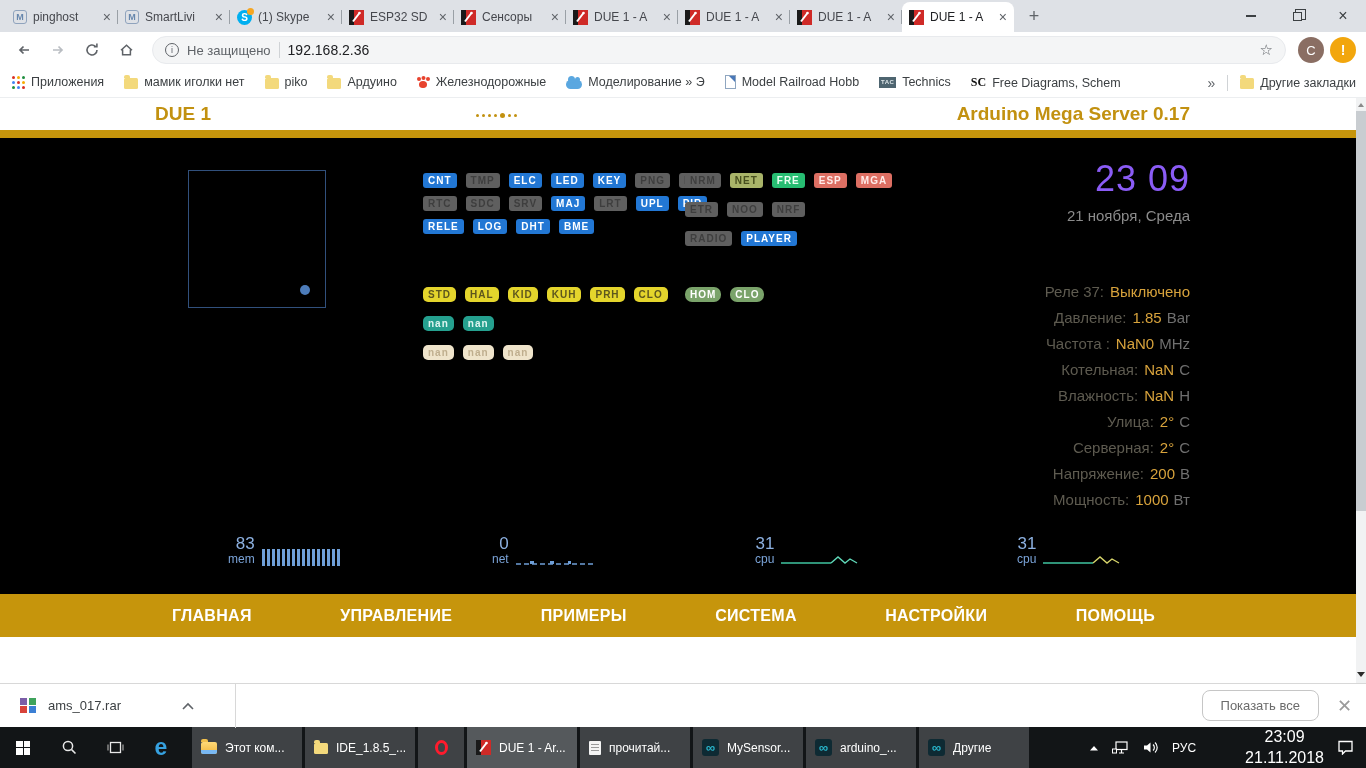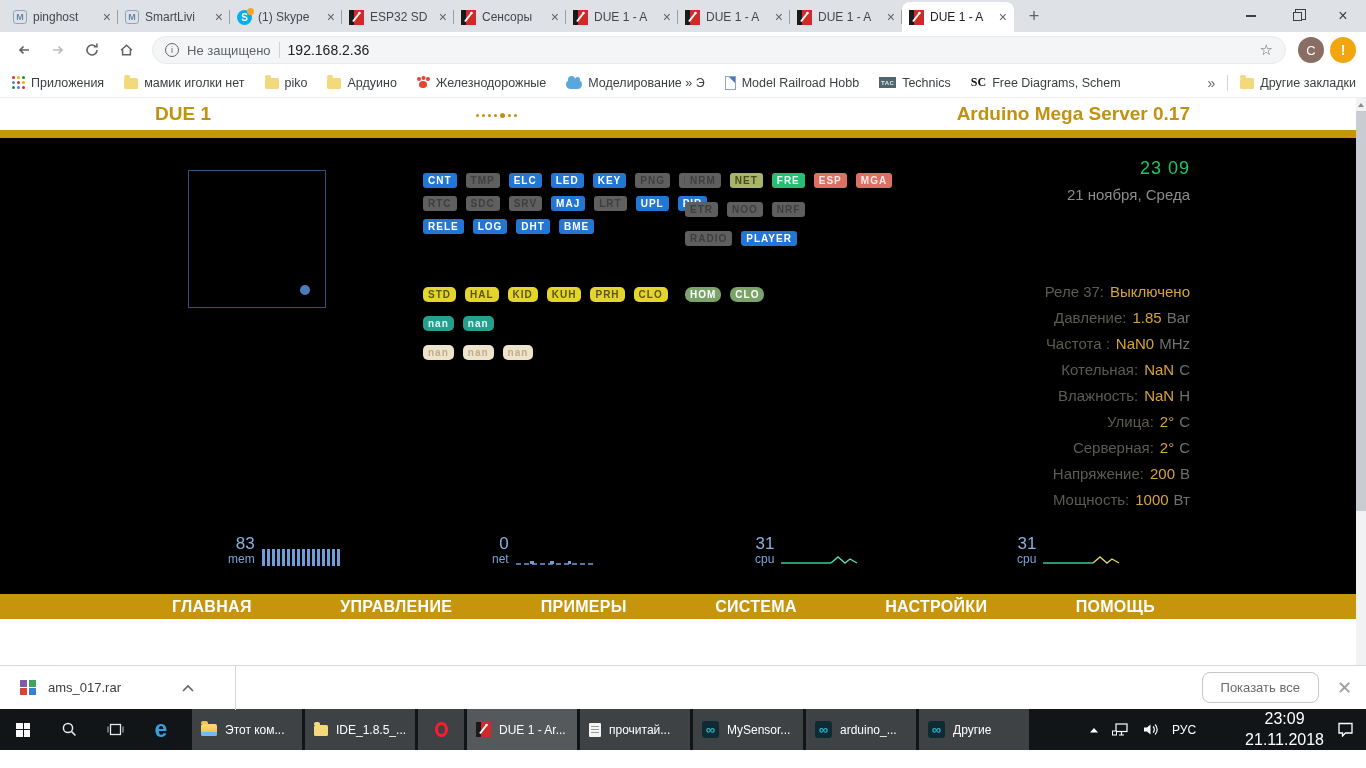--- a/index.html
+++ b/index.html
@@ -36,21 +36,21 @@
   .ic-info { width:14px; height:14px; border-radius:50%; border:1.3px solid #5f6368; color:#5f6368; font-size:9px; display:flex; align-items:center; justify-content:center; flex:none; }
   .sectext { font-size:13px; color:#5f6368; white-space:nowrap; }
   .vdiv { width:1px; height:16px; background:#d0d3d6; }
   .url { font-size:14px; color:#202124; flex:1; }
   .star { font-size:15px; color:#5f6368; }
   .avatar { width:26px; height:26px; border-radius:50%; background:#8a6e63; color:#fff; font-size:13px; display:flex; align-items:center; justify-content:center; flex:none; }
   .updbtn { width:26px; height:26px; border-radius:50%; background:#f2a60d; color:#fff; font-size:14px; font-weight:bold; display:flex; align-items:center; justify-content:center; flex:none; }
 
   
   .bookbar { height:30px; background:#fff; border-bottom:1px solid #eceef0; display:flex; align-items:center; padding:0 12px; position:relative; }
-  .bmleft { display:flex; align-items:center; gap:20px; }
+  .bmleft { display:flex; align-items:flex-start; gap:20px; }
   .bm { display:flex; align-items:center; gap:6px; font-size:12.5px; color:#3c4043; white-space:nowrap; }
   .bmright { position:absolute; right:10px; display:flex; align-items:center; gap:12px; }
   .chev { font-size:14px; color:#5f6368; }
   .ic-folder { width:14px; height:11px; background:#f3d97c; border-radius:1.5px; position:relative; margin-top:2px; flex:none; }
   .ic-folder::before { content:""; position:absolute; top:-3px; left:0; width:6px; height:3px; background:#f3d97c; border-radius:2px 2px 0 0; }
   .ic-apps { width:13px; height:13px; display:grid; grid-template-columns:repeat(3,3px); grid-auto-rows:3px; gap:2px; flex:none; }
   .ic-apps i { border-radius:50%; }
   .ic-paw { width:13px; height:13px; position:relative; flex:none; }
   .ic-paw::before { content:""; position:absolute; top:1px; left:0; width:4px; height:4px; border-radius:50%; background:#e8432e; box-shadow:4.5px -1px 0 #e8432e, 9px 0 0 #e8432e; }
   .ic-paw::after { content:""; position:absolute; top:5px; left:2.5px; width:8px; height:7px; border-radius:50% 50% 45% 45%; background:#e8432e; }
@@ -88,37 +88,37 @@
   .tag.blue   { background:#2277d4; color:#fff; }
   .tag.olive  { background:#a9b469; color:#474f1e; }
   .tag.green  { background:#27bd72; color:#eafff2; }
   .tag.red    { background:#dd6f63; color:#ffecea; }
   .tag.yellow { background:#e4d52c; color:#5d561d; border-radius:5px; }
   .tag.teal   { background:#25a08f; color:#dff5f1; border-radius:5px; }
   .tag.cream  { background:#efe4cb; color:#bfae8e; border-radius:5px; }
   .tag.green2 { background:#7aa36a; color:#fff; border-radius:7px; }
 
   .clock { position:absolute; right:176px; top:20px; text-align:right; }
-  .clock .time { font-size:18px; color:#22c55e; letter-spacing:1px; }
+  .clock .time { font-size:36px; color:#8b5cf6; letter-spacing:1px; }
   .clock .date { font-size:15px; color:#8b8b8b; margin-top:7px; }
 
   .infolist { position:absolute; right:176px; top:141px; text-align:right; font-size:15px; line-height:26px; }
   .info-label { color:#5e5b50; }
   .info-value { color:#d8a33c; margin-left:6px; }
   .info-unit  { color:#6f6f6f; margin-left:5px; }
 
   .meter { position:absolute; top:398px; display:flex; align-items:flex-end; gap:7px; }
   .meter.m1 { left:228px; } .meter.m2 { left:492px; } .meter.m3 { left:755px; } .meter.m4 { left:1017px; }
   .mtext { display:flex; flex-direction:column; align-items:flex-end; }
   .mval { font-size:17px; color:#8cb0e0; line-height:16px; }
   .mlab { font-size:12px; color:#7aa3d8; }
   .bars { width:80px; height:17px; background:repeating-linear-gradient(90deg,#6f9fd8 0 3px,transparent 3px 5px); }
   .mgraph { display:flex; }
 
-  .amsnav { height:25px; background:#c6950c; display:flex; align-items:center; justify-content:space-between; padding:0 211px 0 172px; }
+  .amsnav { height:43px; background:#c6950c; display:flex; align-items:center; justify-content:space-between; padding:0 211px 0 172px; }
   .nav-item { color:#fff; font-size:16px; font-weight:bold; letter-spacing:0.3px; white-space:nowrap; }
   .whitestrip { height:46px; background:#fff; }
 
   .page { position:relative; }
   .pgsb { position:absolute; right:0; top:0; width:10px; height:585px; background:#f1f2f3; }
   .pgsb .thumb { position:absolute; top:13px; left:0; width:10px; height:400px; background:#c9cdd1; }
   .pgsb .sb-up, .pgsb .sb-down { position:absolute; left:0; width:10px; height:12px; display:flex; align-items:center; justify-content:center; }
   .pgsb .sb-up { top:0; } .pgsb .sb-down { bottom:2px; }
   .tri-up { border:3px solid transparent; border-bottom:4px solid #8a8a8a; margin-bottom:2px; }
   .tri-down { border:4px solid transparent; border-top:5px solid #2b2b2b; margin-top:3px; }

